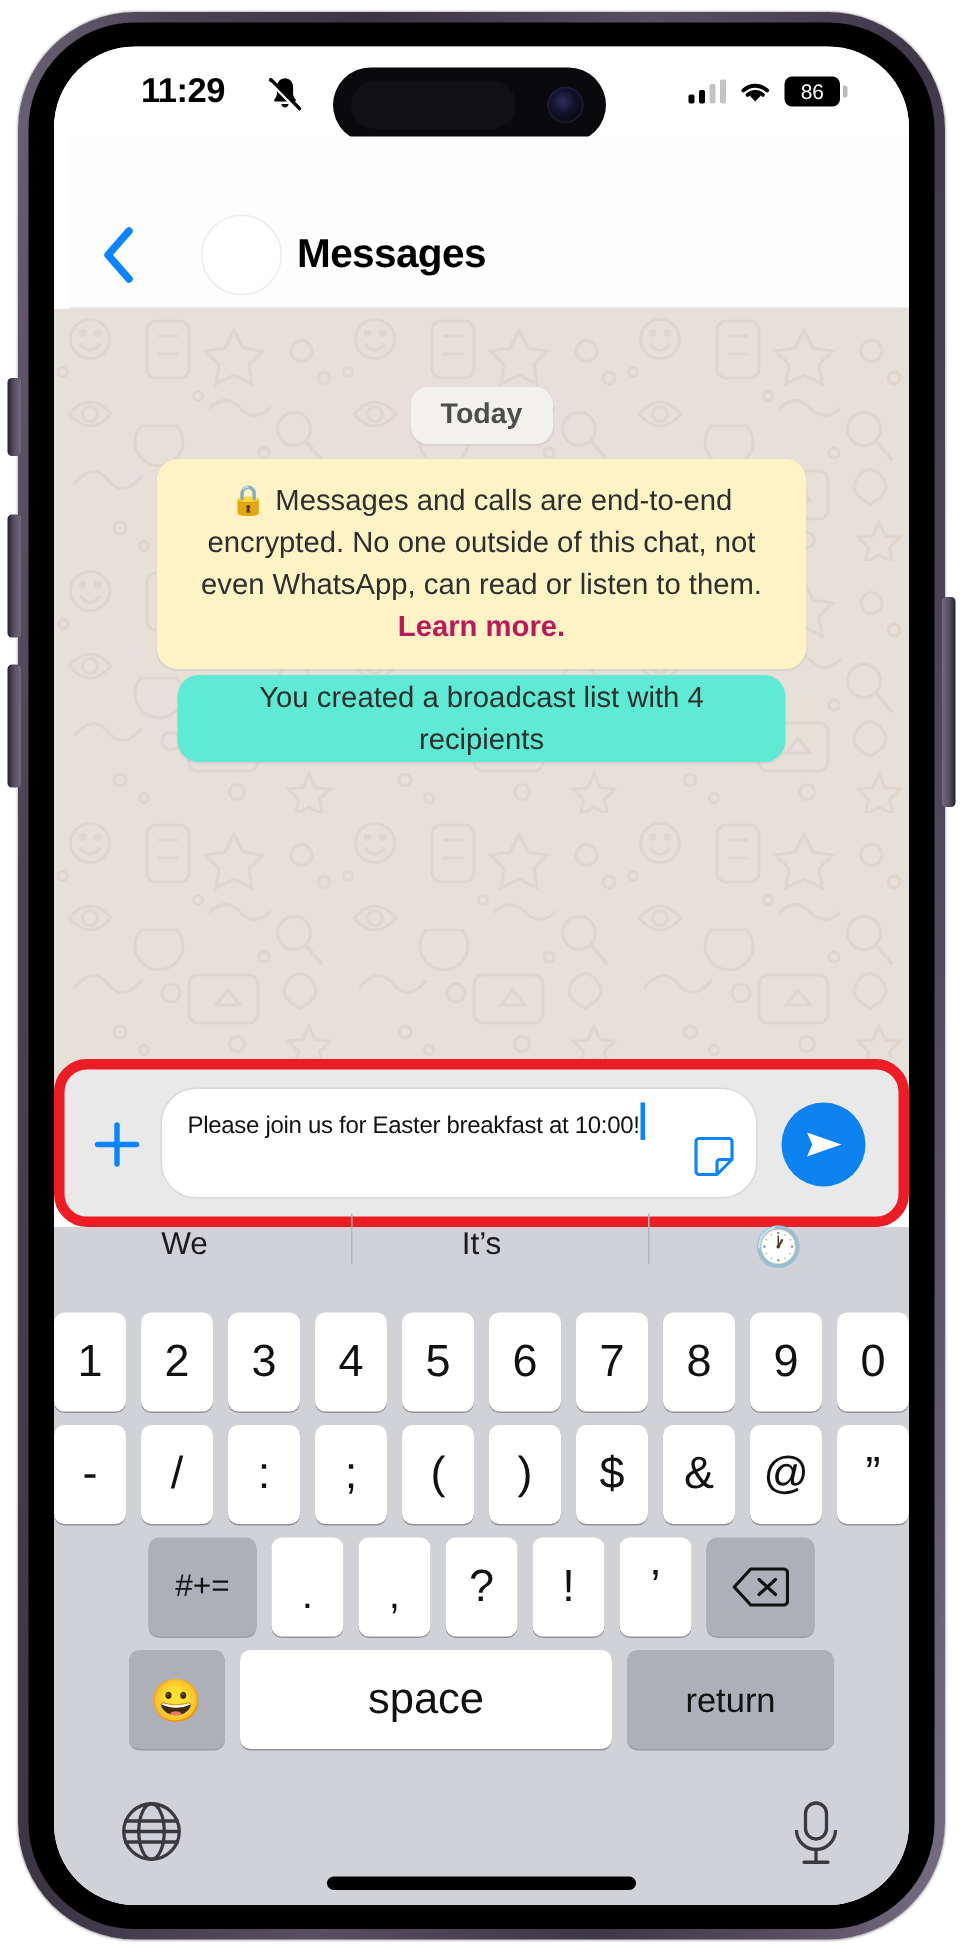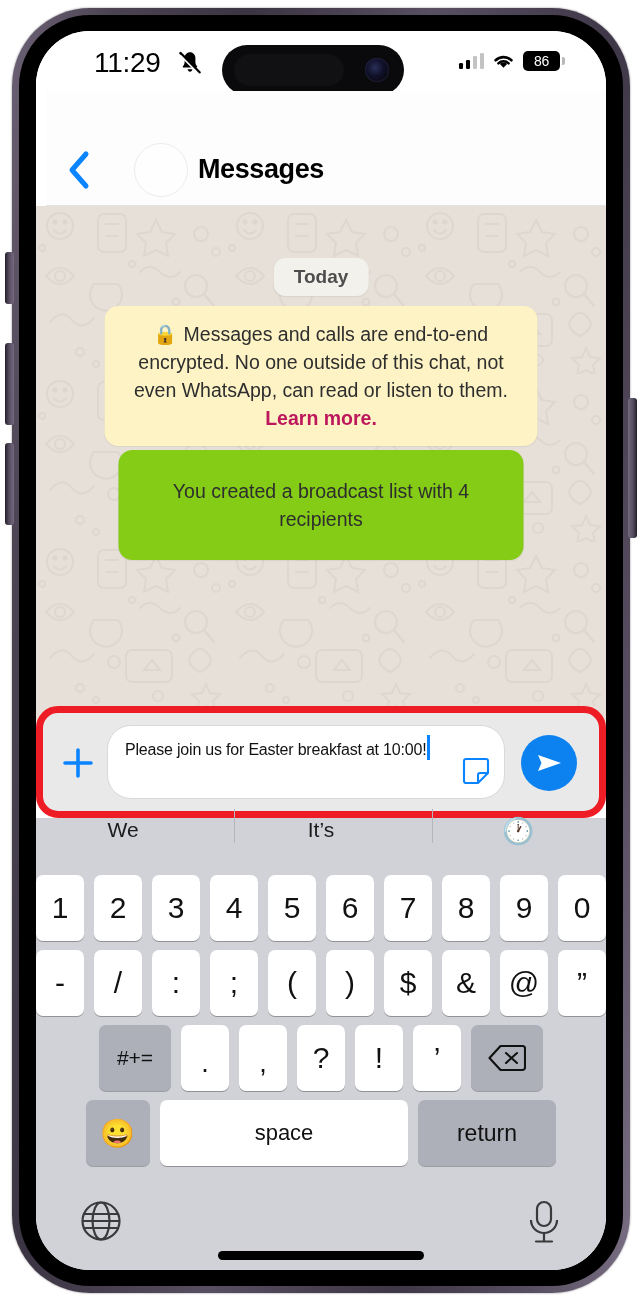--- a/index.html
+++ b/index.html
@@ -56,21 +56,21 @@
     background: linear-gradient(270deg,#241f2a 0%,#564d60 45%,#746a80 100%);
   }
 
   
   #status-bar {
     position: absolute; left: 0; top: 0; width: 570px; height: 60px;
     background: #ffffff;
   }
   #status-time {
     position: absolute; left: 58px; top: 16px;
-    font-size: 28px; font-weight: 400; color: #000;
+    font-size: 23px; font-weight: 700; color: #000;
     letter-spacing: -0.3px;
   }
   #mute-icon {
     position: absolute; left: 142px; top: 19px;
     width: 24px; height: 26px;
   }
   #status-right {
     position: absolute; right: 46px; top: 20px;
     display: flex; align-items: center; gap: 8px;
   }
@@ -155,22 +155,22 @@
     background: #fdf3c5; border-radius: 14px;
     padding: 14px 18px;
     font-size: 19.5px; line-height: 28px; color: #2e2e2e;
     text-align: center;
     box-shadow: 0 1px 1px rgba(0,0,0,.06);
   }
   #encryption-learn-more { font-weight: 700; color: #be185d; }
   #system-message {
     position: absolute; left: 50%; transform: translateX(-50%);
     top: 244px; width: 405px;
-    background: #84cc16; border-radius: 14px;
-    padding: 27px 18px;
+    background: #5eead4; border-radius: 14px;
+    padding: 1px 18px;
     font-size: 19.5px; line-height: 28px; color: #2e2e2e;
     text-align: center;
     box-shadow: 0 1px 1px rgba(0,0,0,.06);
   }
 
   
   #composer-highlight {
     position: absolute; left: 0; top: 675px;
     width: 570px; height: 112px;
     border: 7px solid #ee1d25;
@@ -237,21 +237,21 @@
   }
   .key.num { width: 48px; height: 66px; }
   .key.sym { width: 48px; height: 66px; }
   .key.dark { background: #adb0b8; box-shadow: 0 1px 0 rgba(0,0,0,.25); }
   .key.small { font-size: 20px; }
   #row3 { gap: 10px; }
   .key.modkey { width: 72px; height: 66px; font-size: 21px; }
   .key.backspace { width: 72px; height: 66px; }
   .key.abc { width: 70px; height: 66px; font-size: 21px; }
   .key.emoji { width: 64px; height: 66px; font-size: 28px; }
-  .key.space { width: 248px; height: 66px; font-size: 22px; }
+  .key.space { width: 248px; height: 66px; font-size: 29px; }
   .key.return { width: 138px; height: 66px; font-size: 23px; }
   .key.low { font-size: 27px; align-items: flex-end; padding-bottom: 12px; }
 
   #keyboard-bottom {
     position: absolute; left: 0; bottom: 0; width: 570px; height: 80px;
   }
   #globe-button { position: absolute; left: 44px; top: 10px; width: 42px; height: 42px; }
   #mic-button { position: absolute; right: 44px; top: 10px; width: 36px; height: 44px; }
 
   #home-indicator {

